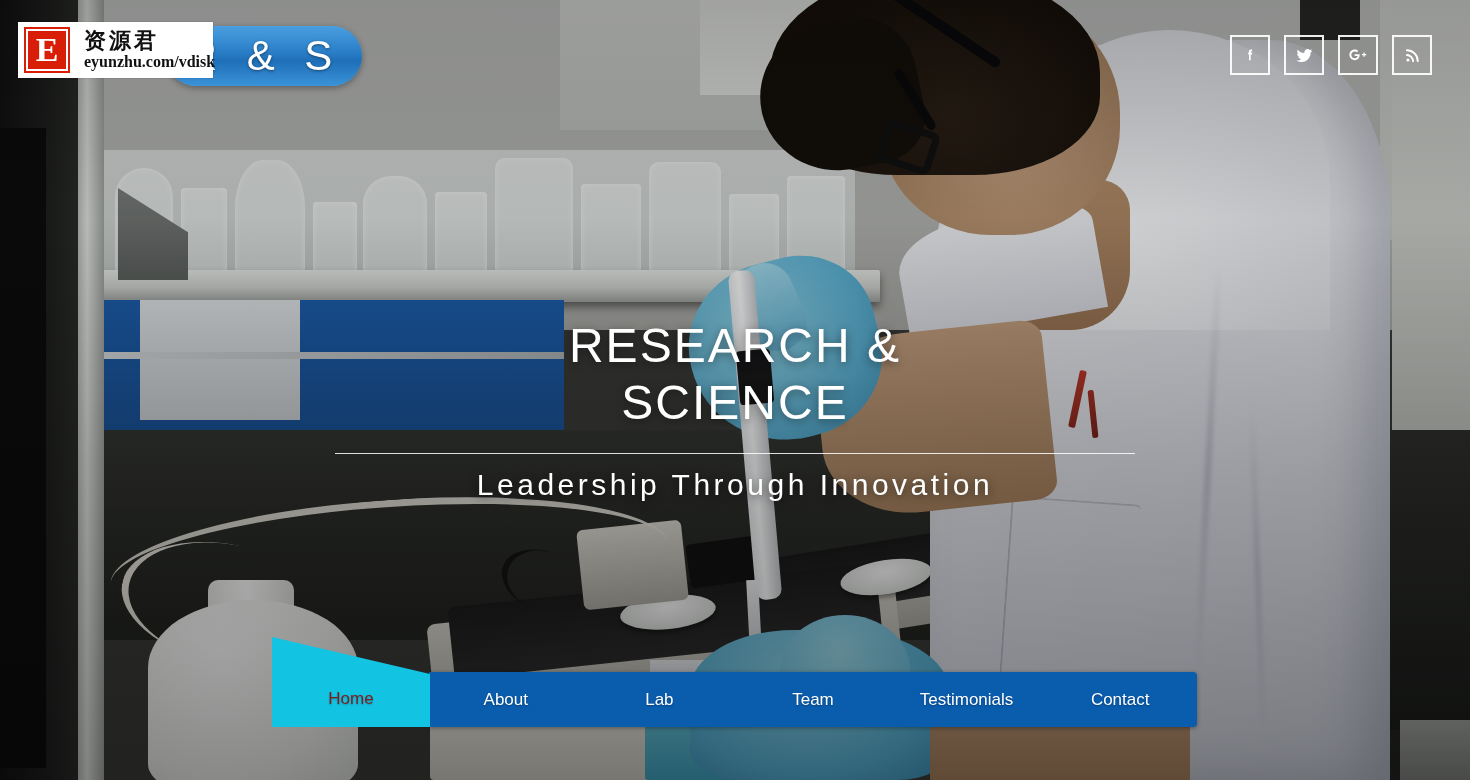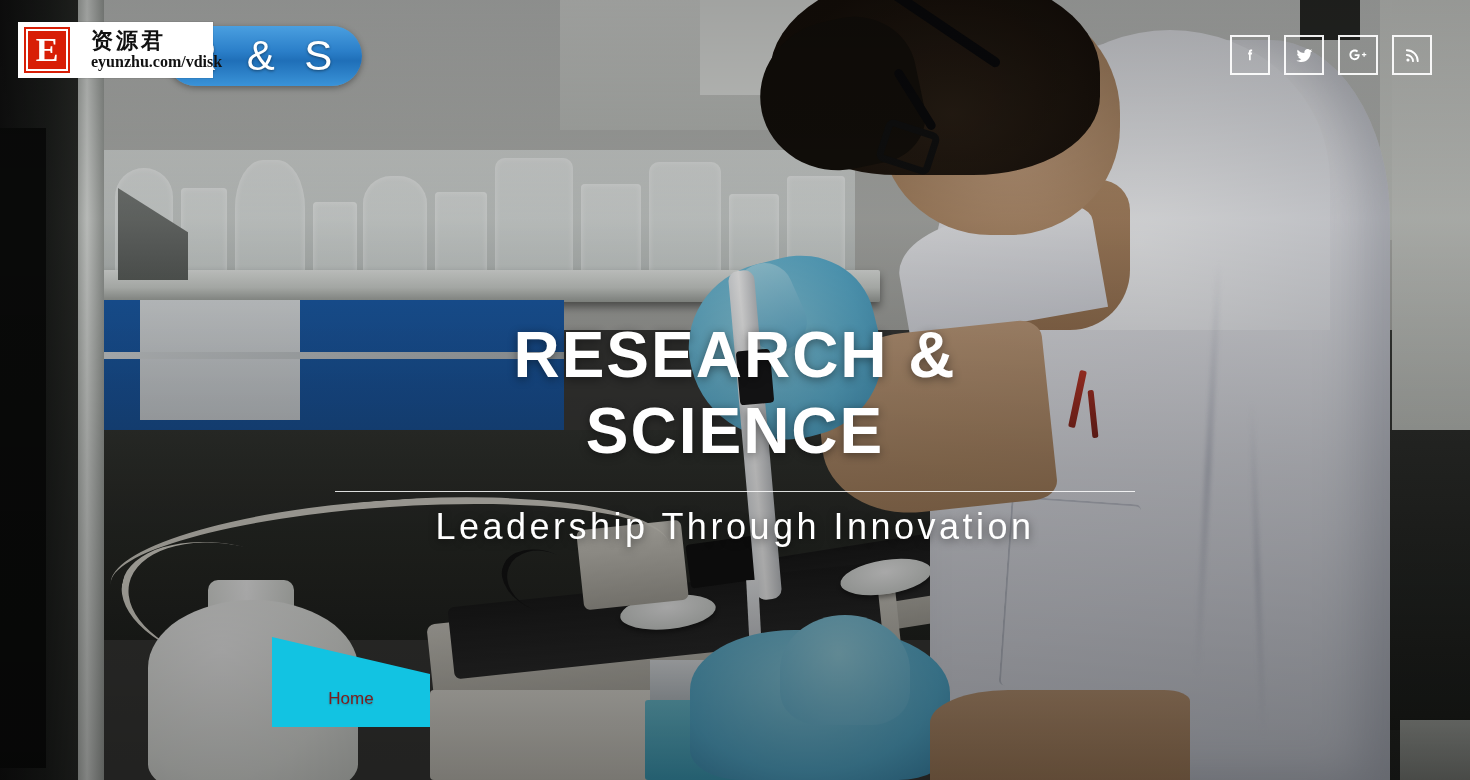--- a/index.html
+++ b/index.html
@@ -376,38 +376,38 @@
   }
   .social-btn svg { display:block; }
 
   
   .hero {
     position:absolute; left:0; right:0; top:318px;
     text-align:center;
   }
   .hero-title {
     color:#fff;
-    font-size:64px;
-    font-weight:700;
+    font-size:48px;
+    font-weight:400;
     line-height:1.18;
     letter-spacing:2px;
     max-width:560px;
     margin:0 auto;
     text-shadow:0 2px 10px rgba(0,0,0,.45);
     font-family:"Liberation Sans", sans-serif;
   }
   .hero-rule {
     width:800px; height:1px;
     background:rgba(255,255,255,.85);
     margin:22px auto 0;
   }
   .hero-sub {
     margin-top:14px;
     color:#fff;
-    font-size:36px;
+    font-size:30px;
     font-weight:400;
     letter-spacing:3.5px;
     text-shadow:0 2px 8px rgba(0,0,0,.5);
     font-family:"Liberation Sans", sans-serif;
   }
 
   
   .navwrap {
     position:absolute; left:272px; top:630px; width:925px; height:100px;
   }
@@ -456,21 +456,21 @@
     flex:0 0 auto;
   }
   .wm-logo-inner {
     width:100%; height:100%;
     border:2px solid #fff;
     display:flex; align-items:center; justify-content:center;
     color:#fff;
     font-family:"Liberation Serif", serif;
     font-size:34px; font-weight:700; line-height:1;
   }
-  .wm-right { margin-left:21px; display:flex; flex-direction:column; justify-content:center; }
+  .wm-right { margin-left:14px; display:flex; flex-direction:column; justify-content:center; }
   .wm-cn {
     font-family:"Liberation Serif", serif;
     font-size:22px; font-weight:700; color:#111; letter-spacing:3px; line-height:1.05;
   }
   .wm-url {
     font-family:"Liberation Serif", serif;
     font-size:16px; font-weight:700; color:#111; line-height:1.1; margin-top:1px;
   }
 </style>
 </head>
@@ -610,20 +610,28 @@
 
   </div>
 
   <div class="hero">
     <h1 class="hero-title">RESEARCH &amp; SCIENCE</h1>
     <div class="hero-rule"></div>
     <div class="hero-sub">Leadership Through Innovation</div>
   </div>
 
   <nav class="navwrap">
+    <div class="nav-bar">
+      <div style="width:0"></div>
+      <a class="nav-item">About</a>
+      <a class="nav-item">Lab</a>
+      <a class="nav-item">Team</a>
+      <a class="nav-item">Testimonials</a>
+      <a class="nav-item">Contact</a>
+    </div>
     <a class="nav-active">
       <span class="nav-active-label">Home</span>
     </a>
   </nav>
 
   <div class="watermark">
     <div class="wm-logo">
       <div class="wm-logo-inner">E</div>
     </div>
     <div class="wm-right">

